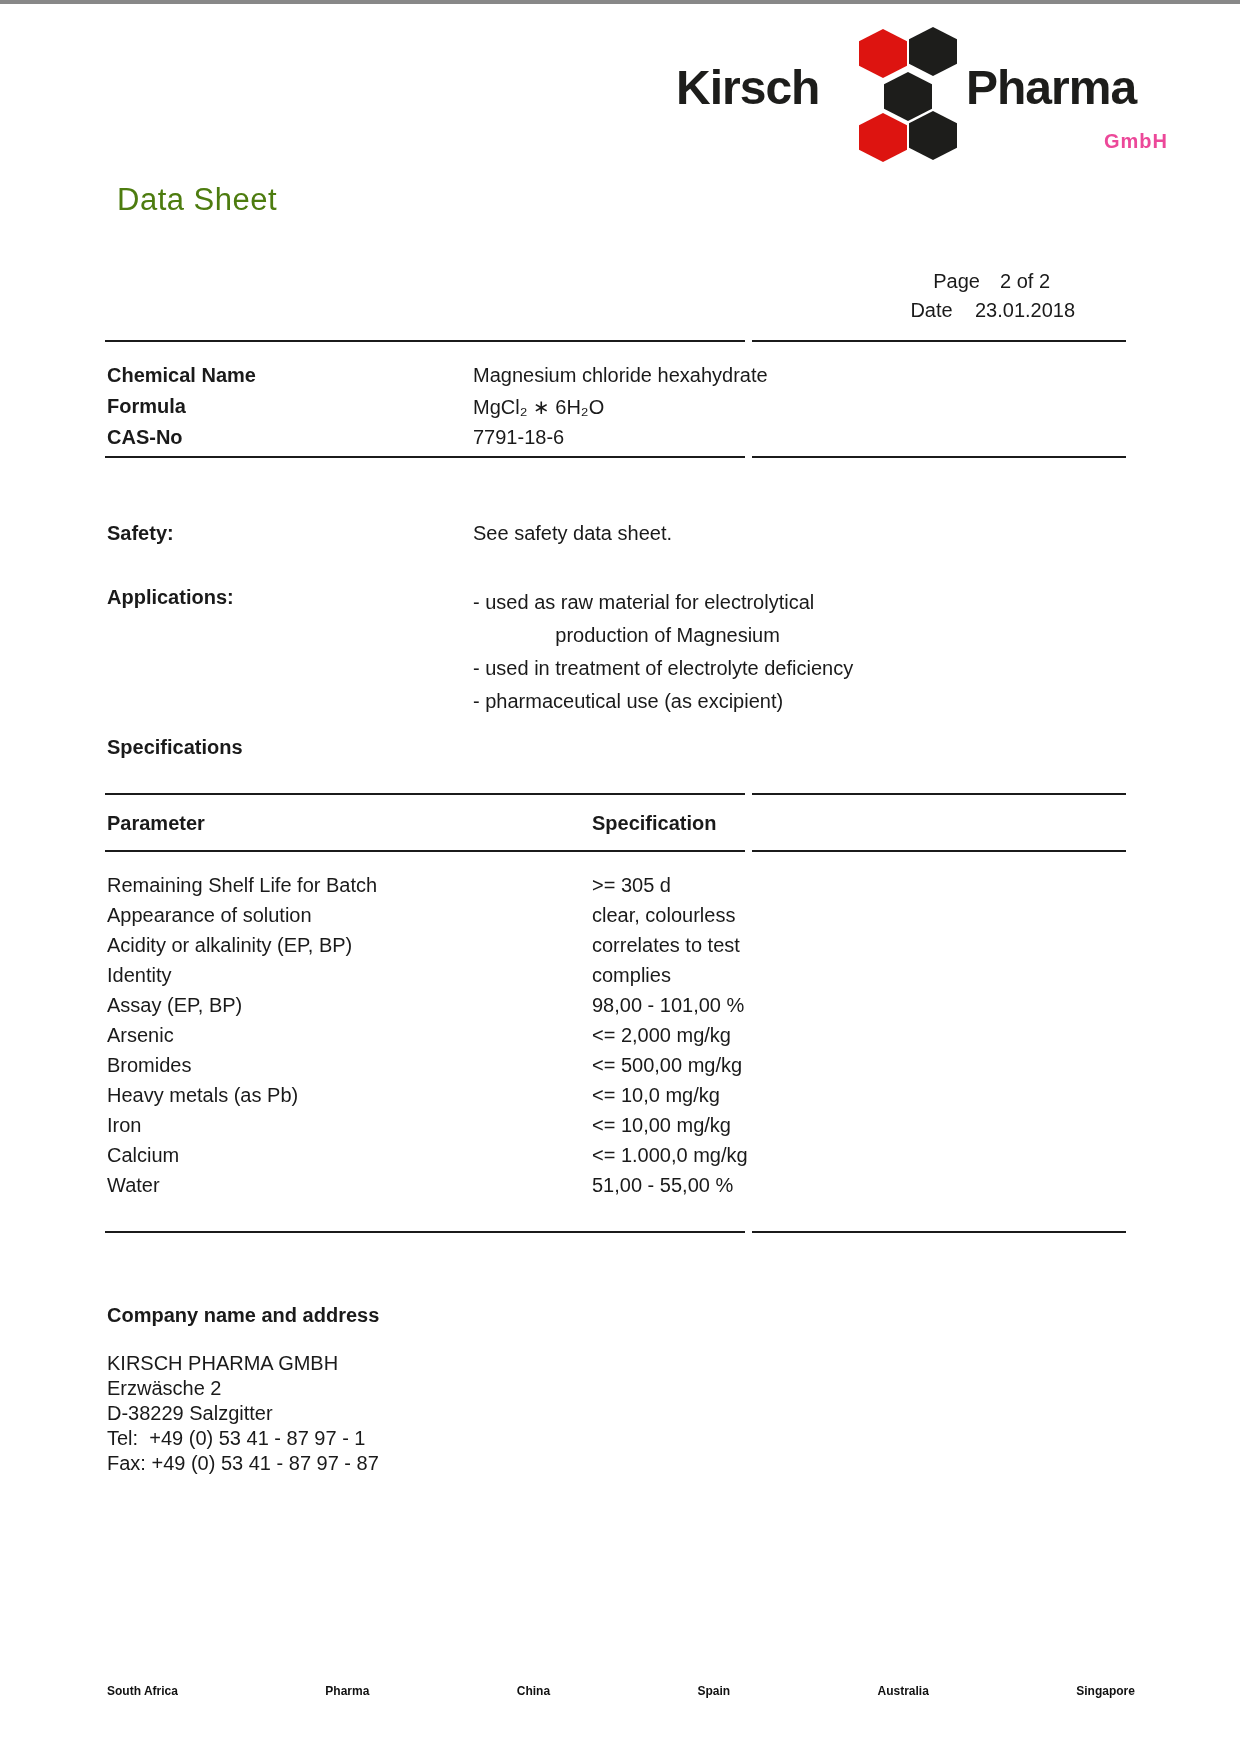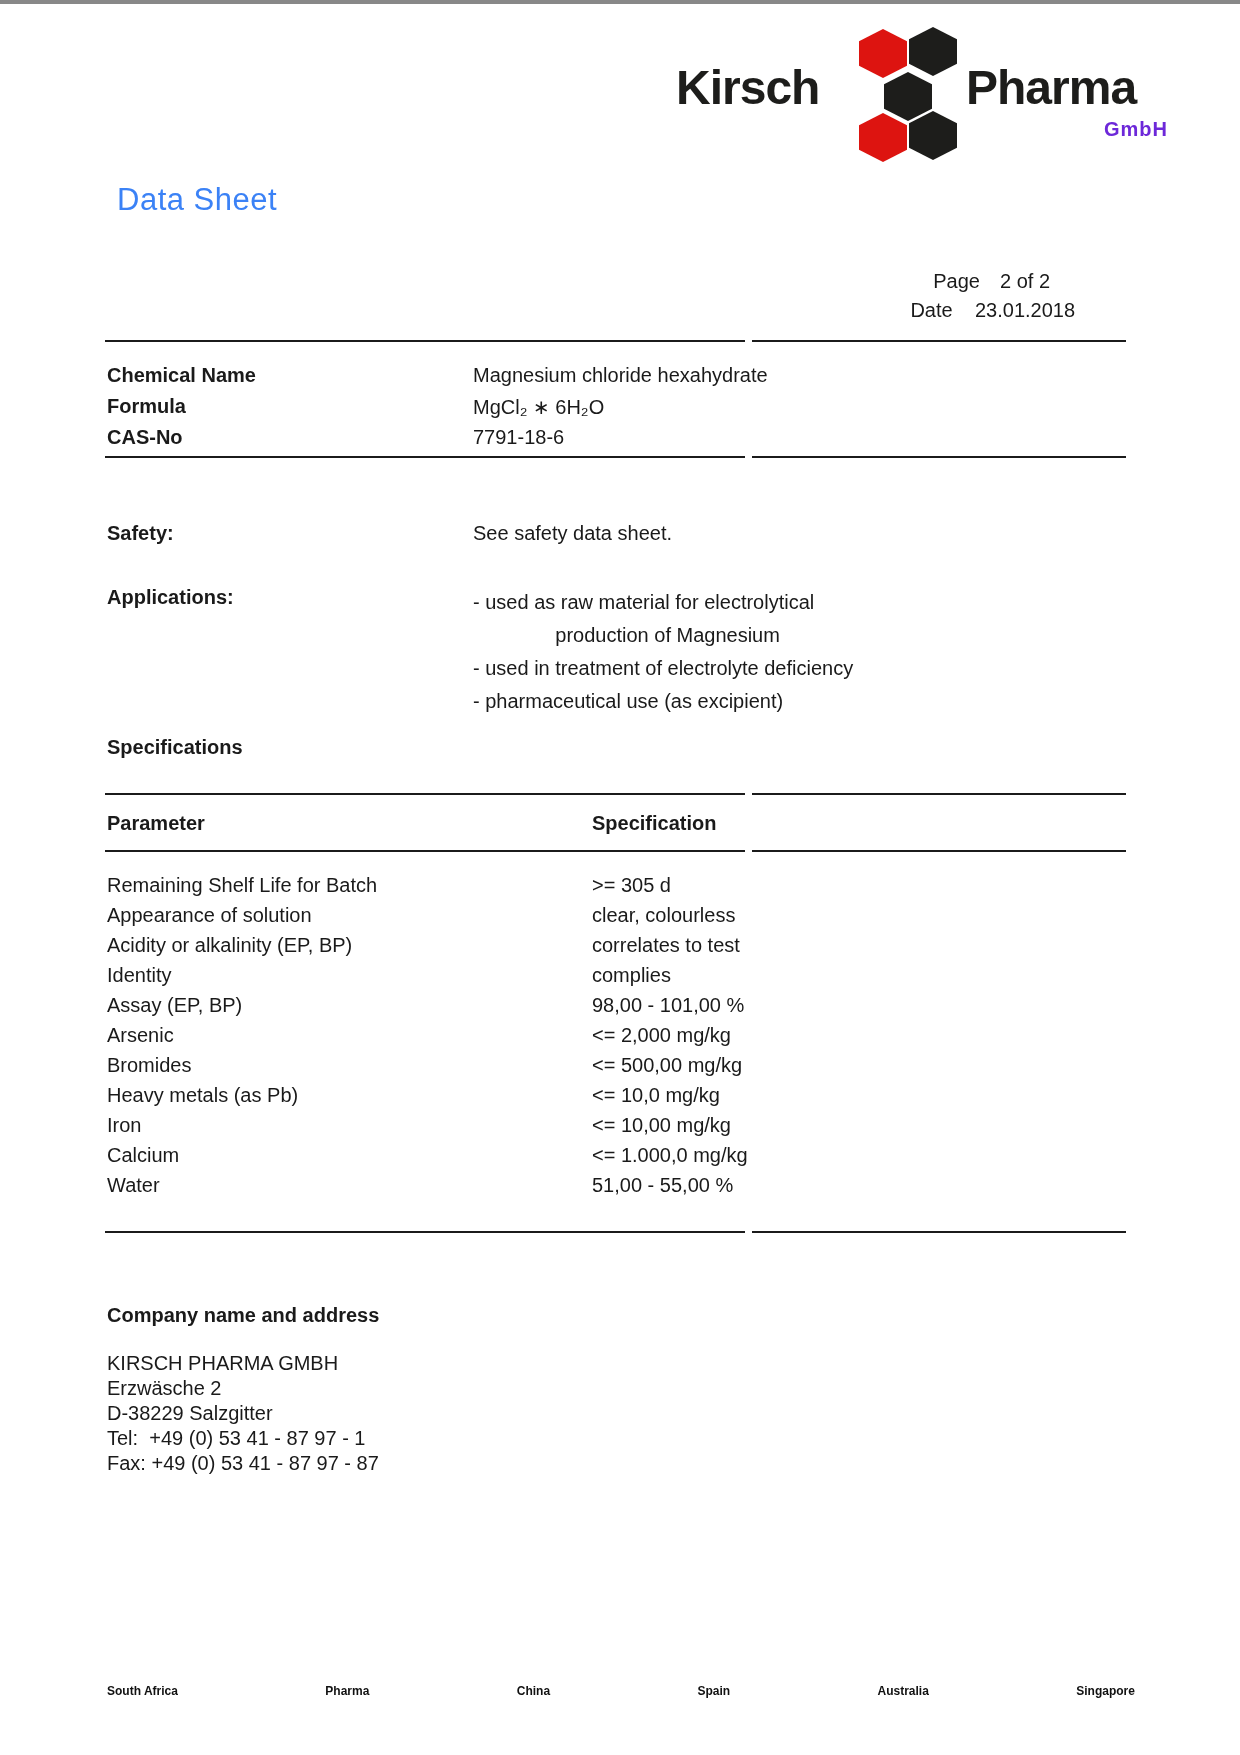--- a/index.html
+++ b/index.html
@@ -20,40 +20,40 @@
     position: absolute;
     font-weight: 700;
     font-size: 48px;
     line-height: 1;
     letter-spacing: -1px;
     color: #1d1d1b;
   }
   .kirsch { left: 676px; top: 60px; }
   .pharma { left: 966px; top: 60px; }
   .gmbh {
-    position: absolute; left: 1104px; top: 114px;
-    font-weight: 700; font-size: 20px; letter-spacing: 1px; color: #6d28d9;
+    position: absolute; left: 1104px; top: 126px;
+    font-weight: 700; font-size: 20px; letter-spacing: 1px; color: #ec4899;
   }
   .hexes { position: absolute; left: 856px; top: 22px; width: 104px; height: 134px; }
   .hex {
     position: absolute; width: 48px; height: 49px;
     clip-path: polygon(50% 0%, 100% 25%, 100% 75%, 50% 100%, 0% 75%, 0% 25%);
   }
   .hex.red   { background: #dd1410; }
   .hex.black { background: #1d1d1b; }
   .h1 { left: 3px;  top: 3px; }
   .h2 { left: 53px; top: 1px; }
   .h3 { left: 28px; top: 46px; }
   .h4 { left: 3px;  top: 87px; }
   .h5 { left: 53px; top: 85px; }
 
   
   .title {
     position: absolute; left: 117px; top: 178px;
-    margin: 0; font-size: 31px; font-weight: 400; letter-spacing: 0.5px; color: #3b82f6;
+    margin: 0; font-size: 31px; font-weight: 400; letter-spacing: 0.5px; color: #4d7c0f;
   }
   .meta { position: absolute; left: 888px; top: 263px; font-size: 20px; line-height: 29px; text-align: center; }
   .meta-label { display: inline-block; width: 87px; }
 
   
   .rule { position: absolute; left: 105px; width: 1021px; height: 2px; }
   .seg { position: absolute; top: 0; height: 2px; background: #1b1b1b; }
   .seg.a { left: 0; width: 640px; }
   .seg.b { left: 647px; right: 0; }
   .r1 { top: 336px; }

